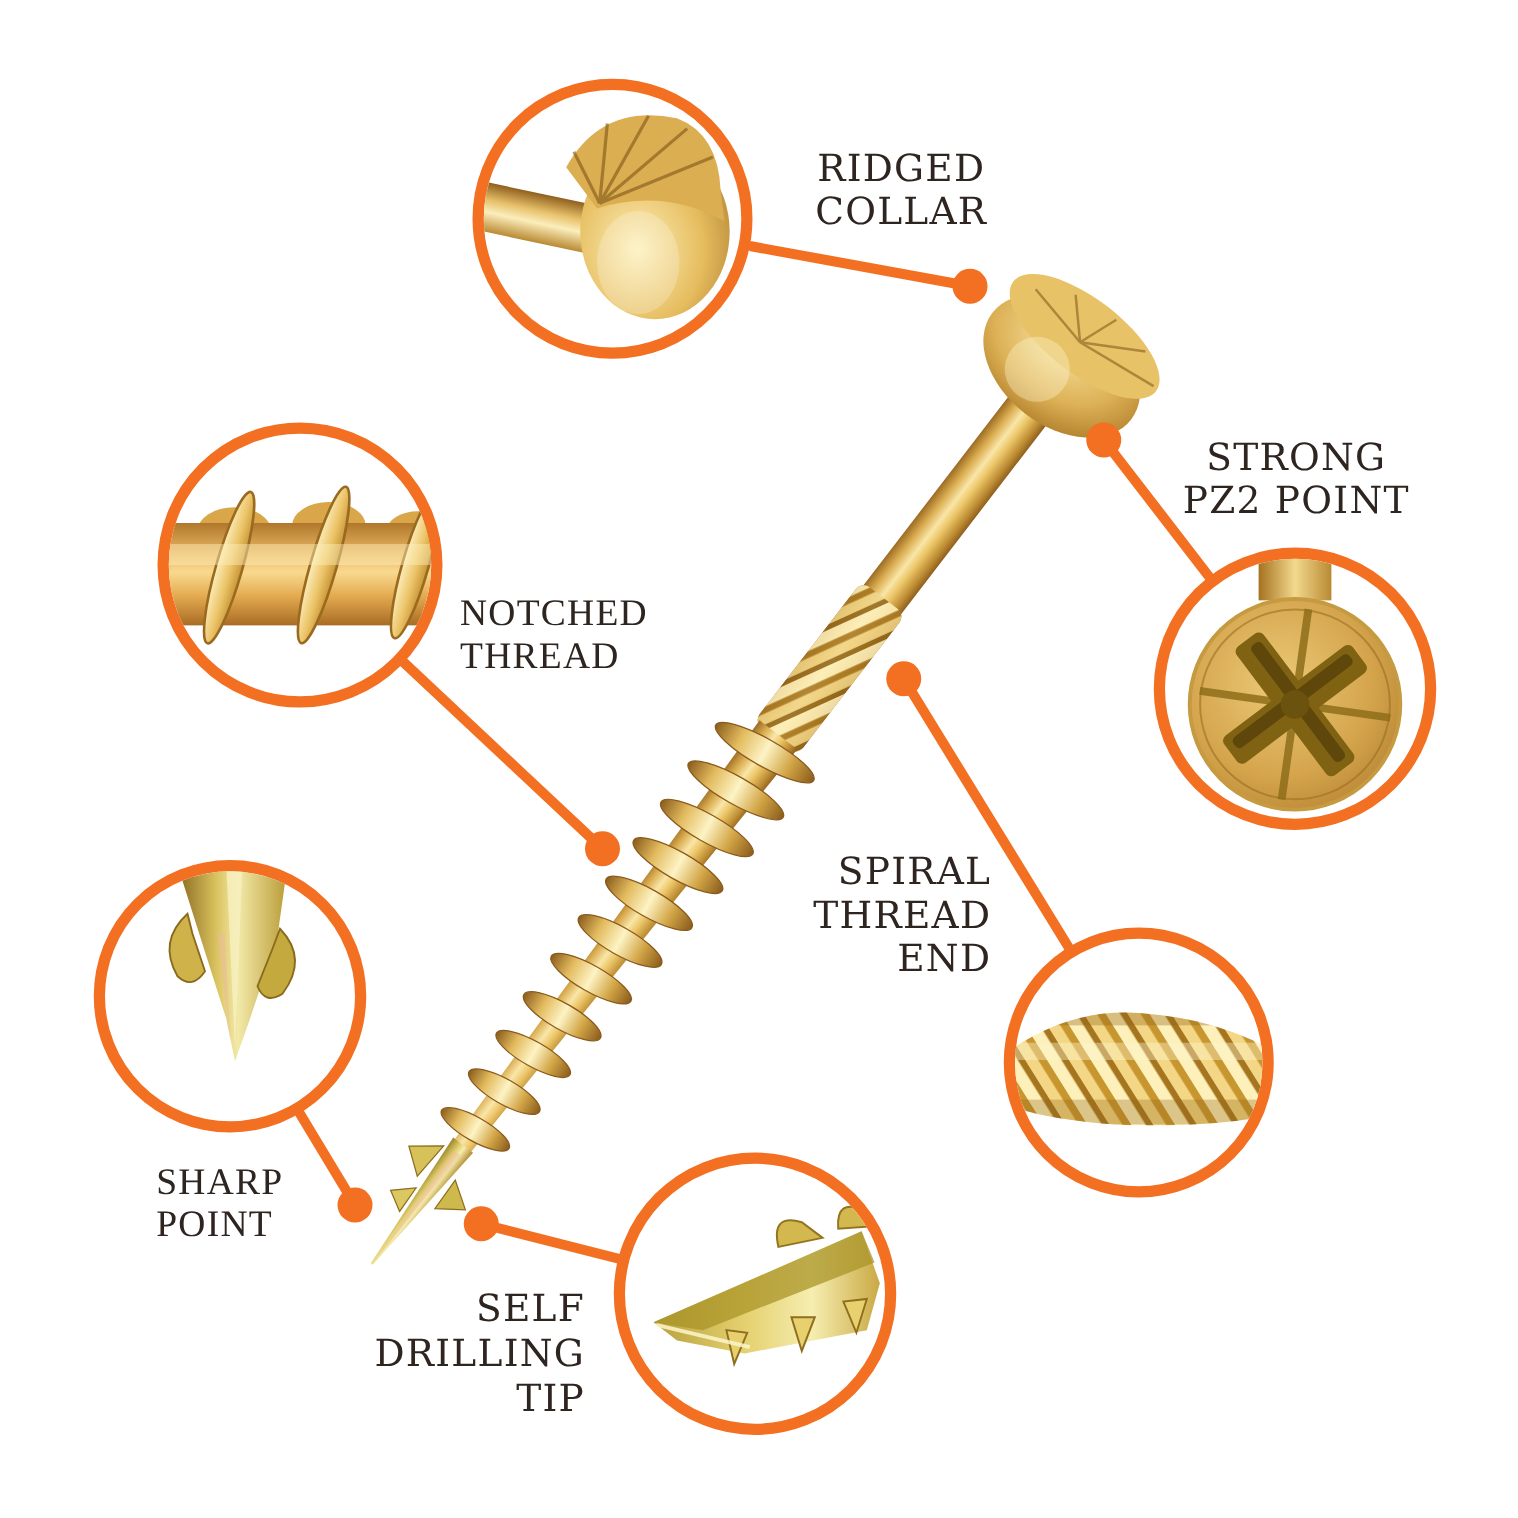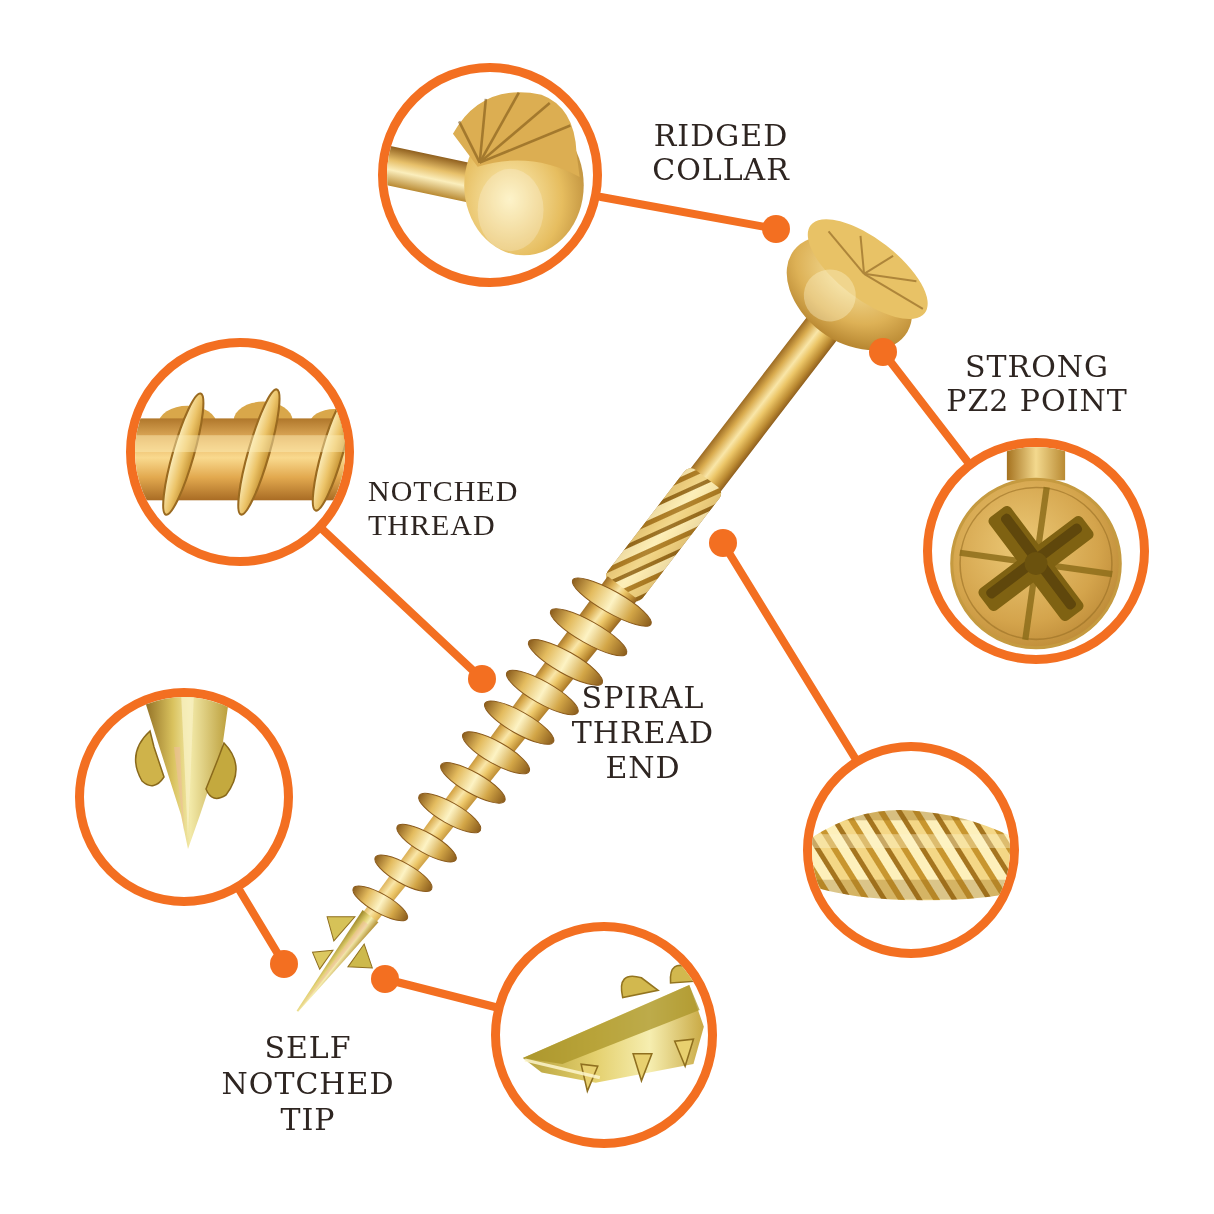--- a/index.html
+++ b/index.html
@@ -17,21 +17,21 @@
   .callout-label{
     position:absolute;
     color:var(--ink);
     font-size:30px;
     line-height:34px;
     letter-spacing:1px;
     white-space:pre-line;
     z-index:6;
   }
   .align-center{text-align:center;}
-  .align-right{text-align:center;}
+  .align-right{text-align:right;}
   .align-left{text-align:left;font-family:Liberation Serif, serif;}
 
   
   .detail-circle{
     position:absolute;
     border:9px solid var(--accent);
     border-radius:50%;
     background:#fff;
     overflow:hidden;
     z-index:4;
@@ -318,18 +318,20 @@
   <div class="callout-label align-center" style="left:867px;top:350px;width:340px;">STRONG
 PZ2 POINT</div>
 
   <div class="callout-label align-left" style="left:368px;top:474px;width:300px;">NOTCHED
 THREAD</div>
 
   <div class="callout-label align-right" style="left:493px;top:680px;width:300px;line-height:35px;">SPIRAL
 THREAD
 END</div>
 
+  <div class="callout-label align-left" style="left:125px;top:929px;width:260px;">SHARP
+POINT</div>
 
   <div class="callout-label align-right" style="left:148px;top:1030px;width:320px;line-height:36px;">SELF
-NOTCHED
+DRILLING
 TIP</div>
 
 </div>
 
 </body></html>

